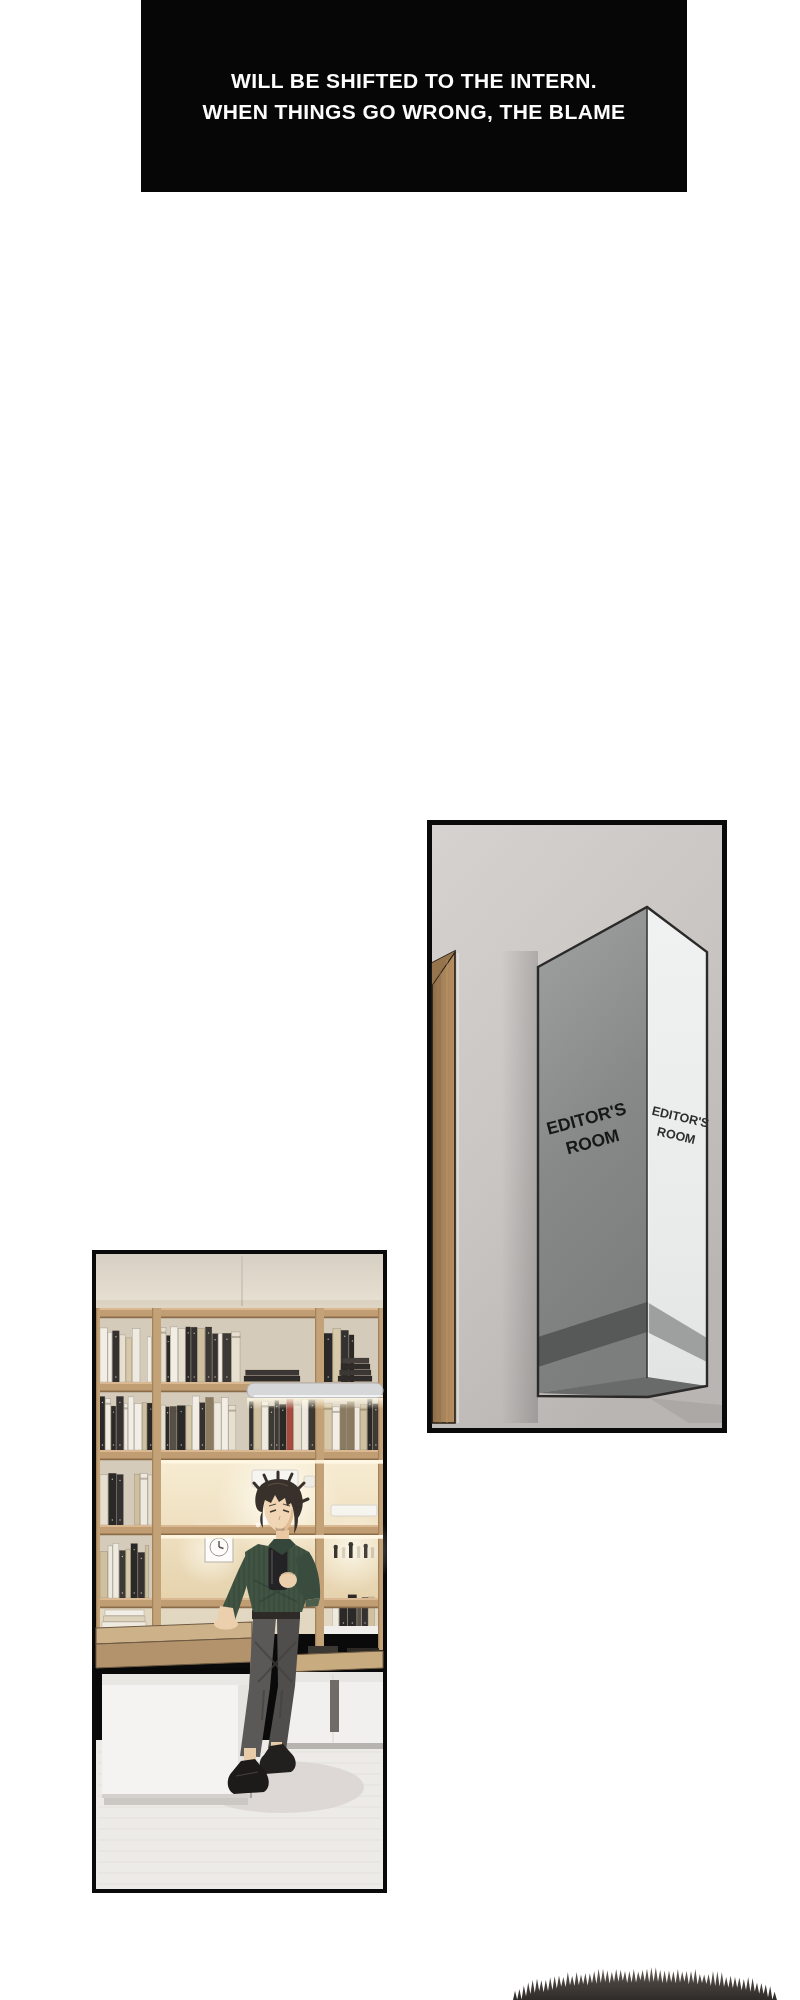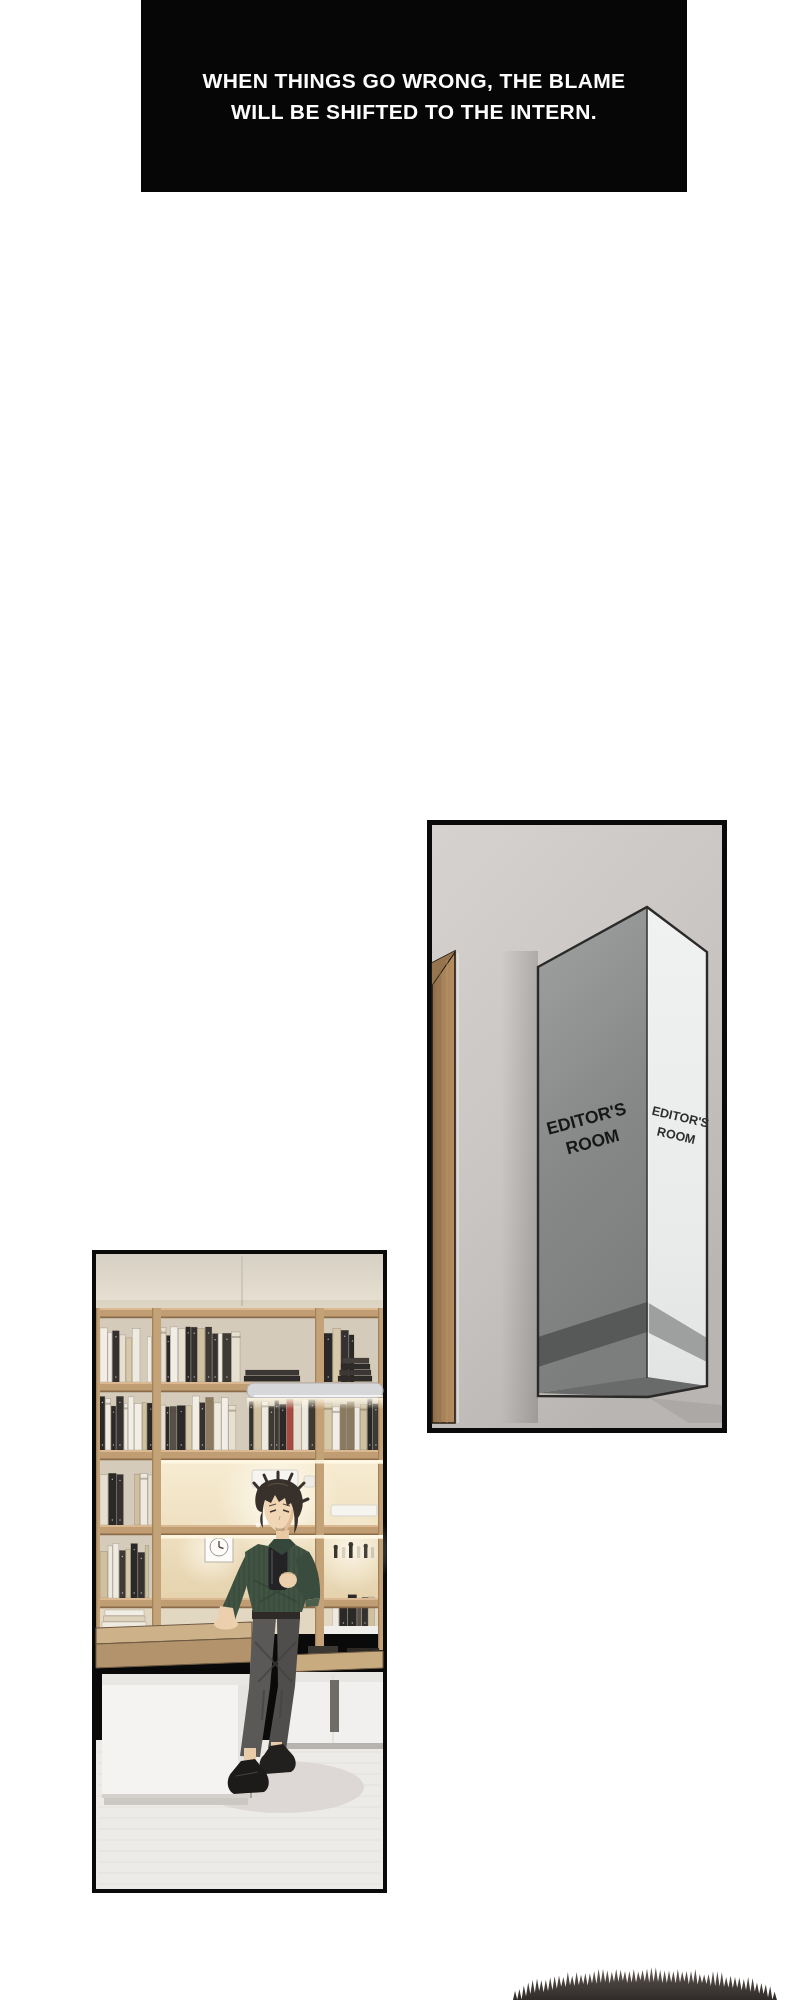--- a/index.html
+++ b/index.html
@@ -16,22 +16,22 @@
   #bottom-hair-overlay{position:absolute;left:513px;top:1966px;width:264px;height:34px;}
   svg{display:block;}
   .sign-label{font-family:"Liberation Sans",sans-serif;font-weight:700;}
 </style>
 </head>
 <body>
 
 <div id="page">
 
   <div id="caption-box">
+    <div class="caption-line">WILL BE SHIFTED TO THE INTERN.</div>
     <div class="caption-line">WHEN THINGS GO WRONG, THE BLAME</div>
-    <div class="caption-line">WILL BE SHIFTED TO THE INTERN.</div>
   </div>
 
   <div id="editors-room-panel">
   <svg width="300" height="613" viewBox="0 0 300 613">
     <defs>
       <linearGradient id="wallGrad" x1="0" y1="0" x2="0.55" y2="1">
         <stop offset="0" stop-color="#d6d2d0"></stop>
             <stop offset="0.55" stop-color="#c9c5c3"></stop>
             <stop offset="1" stop-color="#b9b5b3"></stop>
       </linearGradient>

